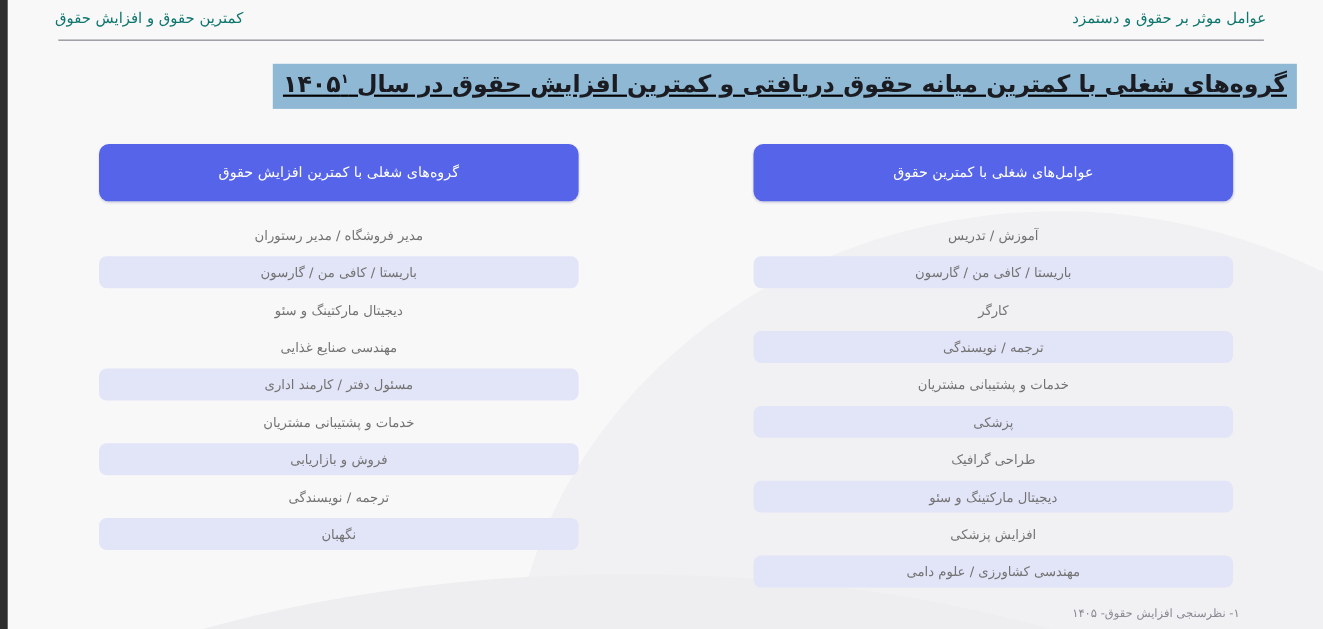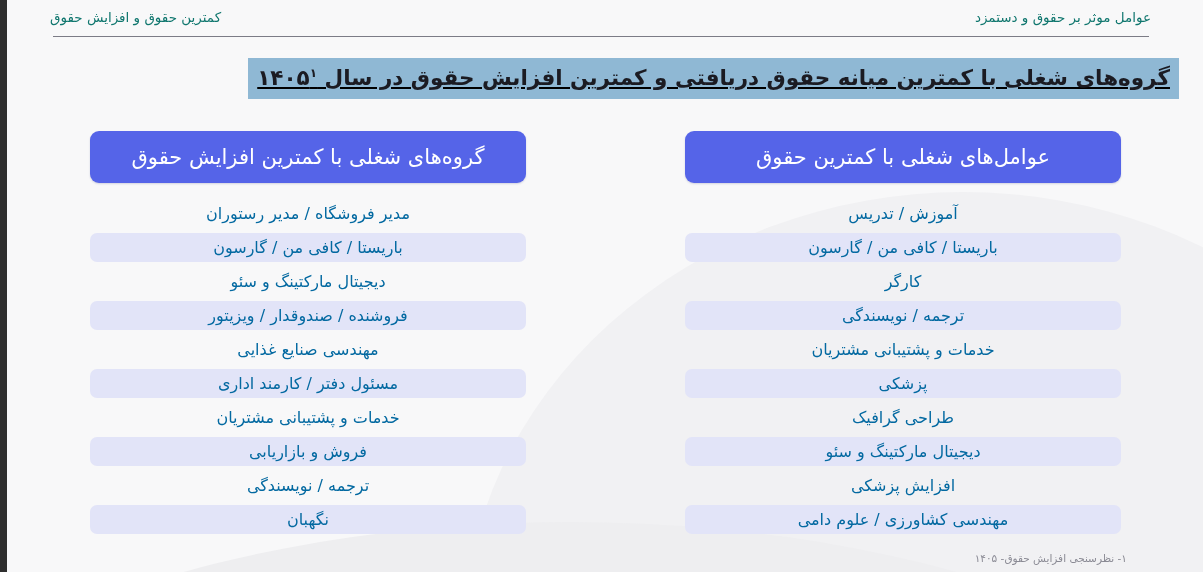--- a/index.html
+++ b/index.html
@@ -110,42 +110,42 @@
     gap: 110px;
   }
   .column {
     flex: 1 1 0;
     max-width: 436px;
   }
 
   .column-header {
     background: #5564e8;
     color: #ffffff;
-    font-size: 21px;
+    font-size: 13px;
     border-radius: 9px;
     height: 52px;
     display: flex;
     align-items: center;
     justify-content: center;
     text-align: center;
     user-select: none;
     box-shadow: 0 1px 2px rgba(40,45,110,.18);
   }
 
   .column-list {
     list-style: none;
     margin-top: 16px;
   }
   .column-list li {
     height: 29px;
     display: flex;
     align-items: center;
     justify-content: center;
-    font-size: 16px;
-    color: #0369a1;
+    font-size: 12px;
+    color: #737373;
     border-radius: 7px;
     margin-bottom: 5px;
     text-align: left;
     background: transparent;
   }
   .column-list li.striped {
     background: #e2e4f8;
   }
 
   
@@ -199,21 +199,20 @@
         <li class="striped">مهندسی کشاورزی / علوم دامی</li>
       </ul>
     </div>
 
     <div class="column">
       <div class="column-header">گروه‌های شغلی با کمترین افزایش حقوق</div>
       <ul class="column-list">
         <li>مدیر فروشگاه / مدیر رستوران</li>
         <li class="striped">باریستا / کافی من / گارسون</li>
         <li>دیجیتال مارکتینگ و سئو</li>
-        <li class="striped">فروشنده / صندوقدار / ویزیتور</li>
         <li>مهندسی صنایع غذایی</li>
         <li class="striped">مسئول دفتر / کارمند اداری</li>
         <li>خدمات و پشتیبانی مشتریان</li>
         <li class="striped">فروش و بازاریابی</li>
         <li>ترجمه / نویسندگی</li>
         <li class="striped">نگهبان</li>
       </ul>
     </div>
 
   </div>

